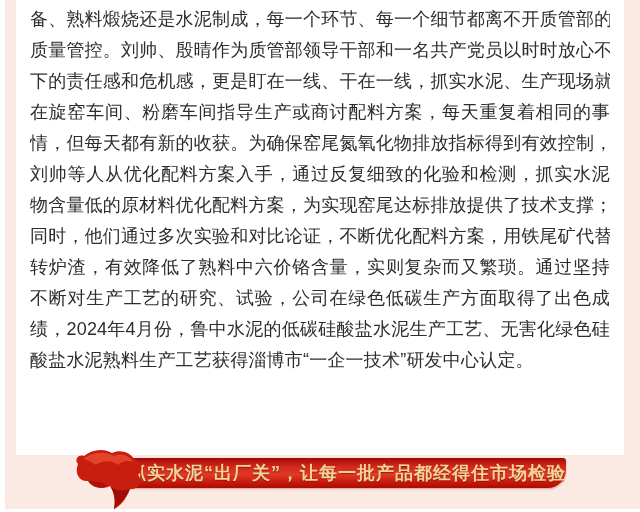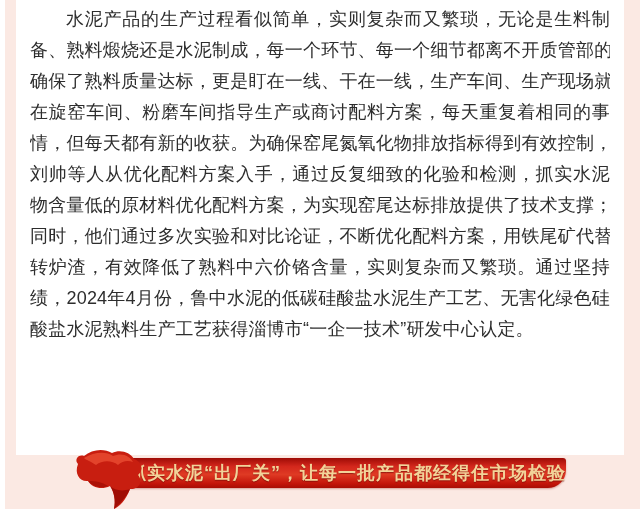--- a/index.html
+++ b/index.html
@@ -56,29 +56,30 @@
   }
 </style>
 </head>
 <body>
 
 <div class="page">
   <div class="pink-panel"></div>
 
   <div class="article-card">
     <div class="article-body">
-      <div class="text-line first">水泥产品的生产过程看似简单，实则复杂而又繁琐，无论是生料制</div>
       <div class="text-line">备、熟料煅烧还是水泥制成，每一个环节、每一个细节都离不开质管部的</div>
-      <div class="text-line">确保了熟料质量达标，更是盯在一线、干在一线，生产车间、生产现场就</div>
+      <div class="text-line">质量管控。刘帅、殷晴作为质管部领导干部和一名共产党员以时时放心不</div>
+      <div class="text-line">下的责任感和危机感，更是盯在一线、干在一线，抓实水泥、生产现场就</div>
       <div class="text-line">在旋窑车间、粉磨车间指导生产或商讨配料方案，每天重复着相同的事</div>
       <div class="text-line">情，但每天都有新的收获。为确保窑尾氮氧化物排放指标得到有效控制，</div>
       <div class="text-line">刘帅等人从优化配料方案入手，通过反复细致的化验和检测，抓实水泥</div>
       <div class="text-line">物含量低的原材料优化配料方案，为实现窑尾达标排放提供了技术支撑；</div>
       <div class="text-line">同时，他们通过多次实验和对比论证，不断优化配料方案，用铁尾矿代替</div>
       <div class="text-line">转炉渣，有效降低了熟料中六价铬含量，实则复杂而又繁琐。通过坚持</div>
+      <div class="text-line">不断对生产工艺的研究、试验，公司在绿色低碳生产方面取得了出色成</div>
       <div class="text-line">绩，2024年4月份，鲁中水泥的低碳硅酸盐水泥生产工艺、无害化绿色硅</div>
       <div class="text-line last">酸盐水泥熟料生产工艺获得淄博市“一企一技术”研发中心认定。</div>
     </div>
   </div>
 
   <div class="banner">
     <div class="banner-band">
       <span class="banner-text">抓实水泥“出厂关”，让每一批产品都经得住市场检验</span>
     </div>
     <svg class="flag" viewBox="0 0 80 62" xmlns="http://www.w3.org/2000/svg">

